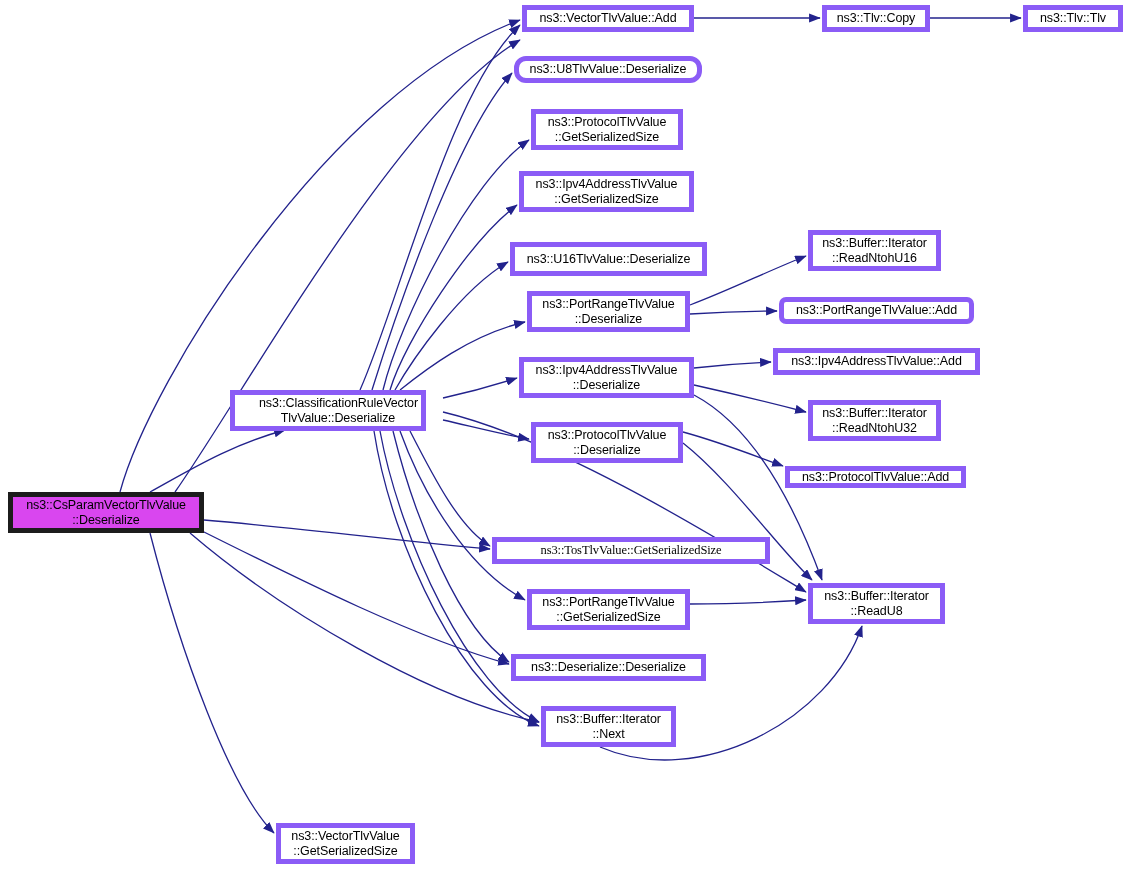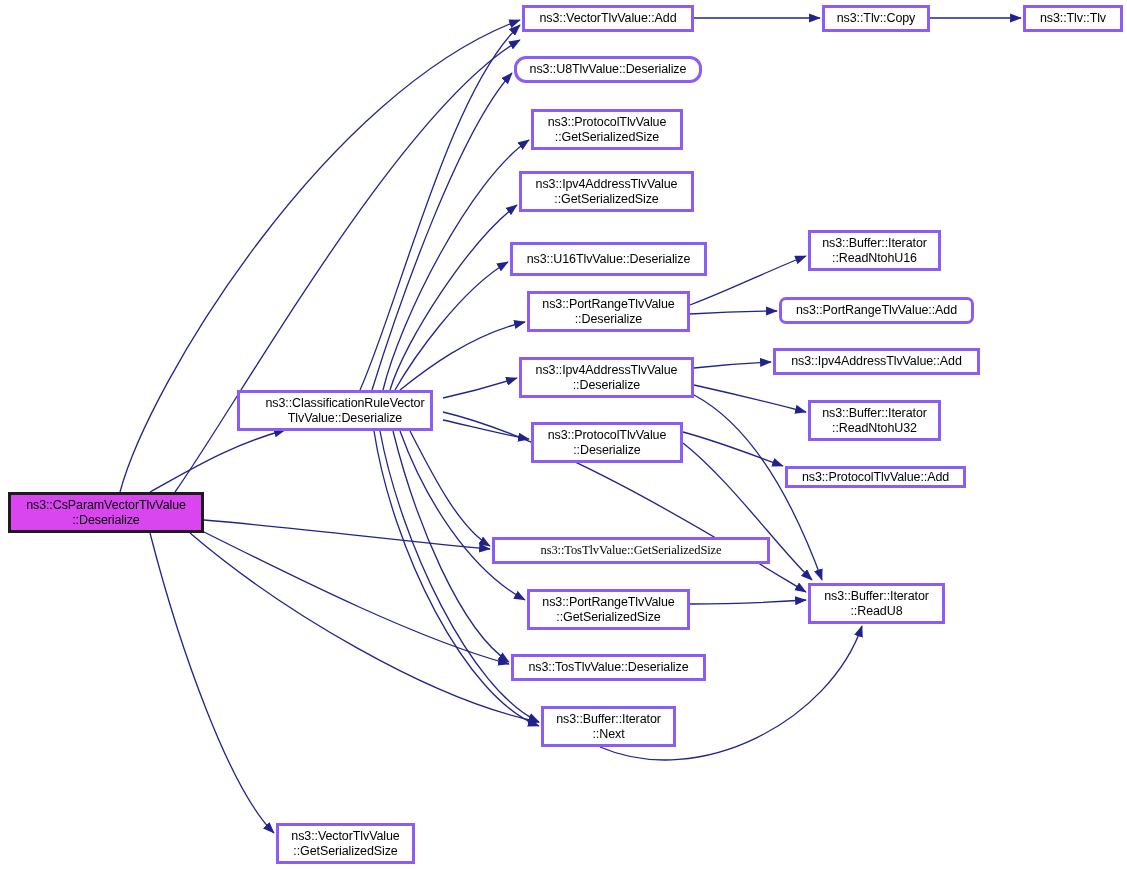--- a/index.html
+++ b/index.html
@@ -20,21 +20,21 @@
     position: absolute;
     left: 0;
     top: 0;
     width: 1127px;
     height: 870px;
     pointer-events: none;
   }
   .gnode {
     position: absolute;
     box-sizing: border-box;
-    border: 3px solid #8b5cf6;
+    border: 5px solid #8b5cf6;
     background: #ffffff;
     color: #000000;
     font-size: 12.5px;
     line-height: 15px;
     text-align: center;
     display: flex;
     align-items: center;
     justify-content: center;
     padding: 0 4px;
     white-space: pre-line;
@@ -92,21 +92,21 @@
         <path d="M 694,395 C 760,430 800,520 822,580" fill="none" stroke="#22228c" stroke-width="1.3" marker-end="url(#arrowhead)"></path>
         <path d="M 690,604 C 730,604 775,602 806,600" fill="none" stroke="#22228c" stroke-width="1.3" marker-end="url(#arrowhead)"></path>
         <path d="M 600,747 C 700,790 830,720 862,626" fill="none" stroke="#22228c" stroke-width="1.3" marker-end="url(#arrowhead)"></path>
         <path d="M 930,18 C 960,18 995,18 1021,18" fill="none" stroke="#22228c" stroke-width="1.3" marker-end="url(#arrowhead)"></path>
         <path d="M 694,18 C 740,18 790,18 820,18" fill="none" stroke="#22228c" stroke-width="1.3" marker-end="url(#arrowhead)"></path>
       </g>
   </svg>
   <div id="nodes-g">
       <div class="gnode current" style="left: 8px; top: 492px; width: 196px; height: 41px;"><span class="lbl">ns3::CsParamVectorTlvValue
 ::Deserialize</span></div>
-      <div class="gnode" style="left: 237px; top: 390px; width: 196px; height: 41px; padding-left: 24px;"><span class="lbl">ns3::ClassificationRuleVector
+      <div class="gnode" style="left: 230px; top: 390px; width: 196px; height: 41px; padding-left: 24px;"><span class="lbl">ns3::ClassificationRuleVector
 TlvValue::Deserialize</span></div>
       <div class="gnode" style="left: 522px; top: 5px; width: 172px; height: 27px;"><span class="lbl">ns3::VectorTlvValue::Add</span></div>
       <div class="gnode" style="left: 822px; top: 5px; width: 108px; height: 27px; justify-content: center;"><span class="lbl">ns3::Tlv::Copy</span></div>
       <div class="gnode" style="left: 1023px; top: 5px; width: 100px; height: 27px;"><span class="lbl">ns3::Tlv::Tlv</span></div>
       <div class="gnode" style="left: 514px; top: 56px; width: 188px; height: 27px; border-radius: 12px;"><span class="lbl">ns3::U8TlvValue::Deserialize</span></div>
       <div class="gnode" style="left: 531px; top: 109px; width: 152px; height: 41px;"><span class="lbl">ns3::ProtocolTlvValue
 ::GetSerializedSize</span></div>
       <div class="gnode" style="left: 519px; top: 171px; width: 175px; height: 41px;"><span class="lbl">ns3::Ipv4AddressTlvValue
 ::GetSerializedSize</span></div>
       <div class="gnode" style="left: 510px; top: 242px; width: 197px; height: 34px;"><span class="lbl">ns3::U16TlvValue::Deserialize</span></div>
@@ -121,19 +121,19 @@
       <div class="gnode" style="left: 808px; top: 400px; width: 133px; height: 41px;"><span class="lbl">ns3::Buffer::Iterator
 ::ReadNtohU32</span></div>
       <div class="gnode" style="left: 531px; top: 422px; width: 152px; height: 41px;"><span class="lbl">ns3::ProtocolTlvValue
 ::Deserialize</span></div>
       <div class="gnode" style="left: 785px; top: 466px; width: 181px; height: 22px;"><span class="lbl">ns3::ProtocolTlvValue::Add</span></div>
       <div class="gnode" style="left: 492px; top: 537px; width: 278px; height: 27px; font-family: Liberation Serif, serif;"><span class="lbl">ns3::TosTlvValue::GetSerializedSize</span></div>
       <div class="gnode" style="left: 527px; top: 589px; width: 163px; height: 41px;"><span class="lbl">ns3::PortRangeTlvValue
 ::GetSerializedSize</span></div>
       <div class="gnode" style="left: 808px; top: 583px; width: 137px; height: 41px;"><span class="lbl">ns3::Buffer::Iterator
 ::ReadU8</span></div>
-      <div class="gnode" style="left: 511px; top: 654px; width: 195px; height: 27px;"><span class="lbl">ns3::TosTlvValue::Deserialize</span></div>
+      <div class="gnode" style="left: 511px; top: 654px; width: 195px; height: 27px;"><span class="lbl">ns3::Deserialize::Deserialize</span></div>
       <div class="gnode" style="left: 541px; top: 706px; width: 135px; height: 41px;"><span class="lbl">ns3::Buffer::Iterator
 ::Next</span></div>
       <div class="gnode" style="left: 276px; top: 823px; width: 139px; height: 41px;"><span class="lbl">ns3::VectorTlvValue
 ::GetSerializedSize</span></div>
     </div>
 </div>
 
 </body></html>

